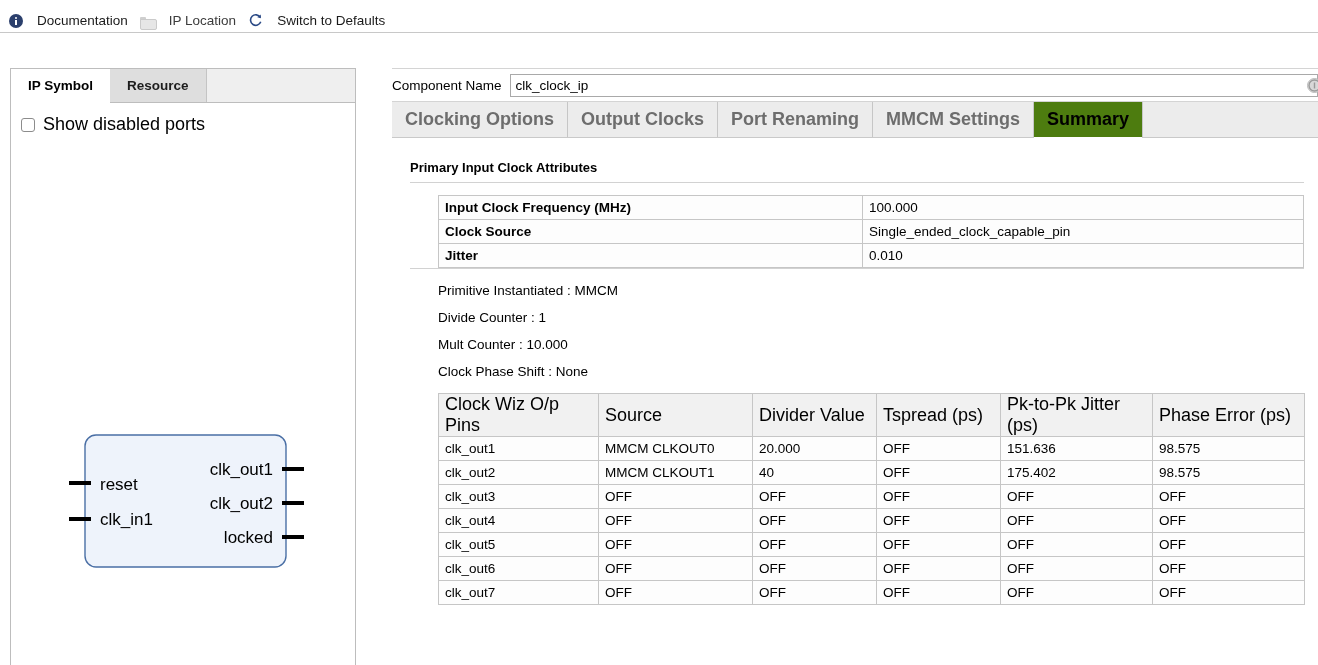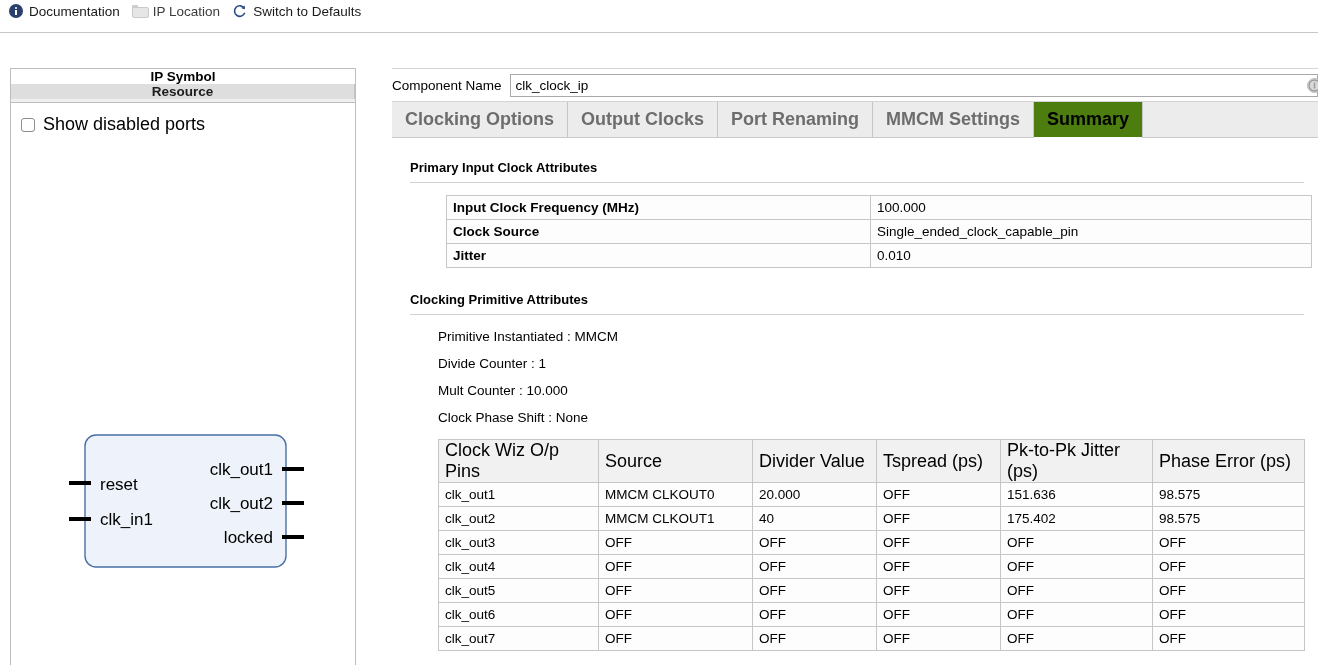--- a/index.html
+++ b/index.html
@@ -16,23 +16,23 @@
   
   #toolbar {
     position: absolute; left: 0; top: 0;
     width: 1318px; height: 33px;
     background: #ffffff;
     border-bottom: 1px solid #c8c8c8;
     display: flex; align-items: center;
     padding-left: 6px;
   }
   .tb-item {
-    display: flex; align-items: flex-start;
+    display: flex; align-items: flex-end;
     height: 24px; padding: 0 9px 0 3px;
-    cursor: default; white-space: nowrap;
+    cursor: default; white-space: nowrap; gap: 8px;
   }
   .tb-label { font-size: 13.5px; color: #1a1a1a; margin-left: 6px; }
   .tb-label.disabled { color: #3c3c3c; }
 
   .ic { display: inline-block; position: relative; flex: none; }
 
   
   .ic-info { width: 14px; height: 14px; border-radius: 50%; background: #2b3f6c; }
   .ic-info::before {
     content: ""; position: absolute; left: 6px; top: 2.5px;
@@ -63,21 +63,21 @@
   
   #left-panel {
     position: absolute; left: 10px; top: 68px;
     width: 346px; height: 597px;
     background: #ffffff;
     border: 1px solid #bdbdbd;
   }
   #left-tabs {
     height: 34px; background: #efefef;
     border-bottom: 1px solid #bdbdbd;
-    display: flex; align-items: stretch; flex-direction: column;
+    display: flex; align-items: stretch;
   }
   .ltab {
     display: flex; align-items: center; justify-content: center;
     padding: 0 17px; font-weight: bold; font-size: 13.5px;
     cursor: default; position: relative;
   }
   .ltab.active { background: #ffffff; color: #000; border-bottom: 1px solid #ffffff; margin-bottom: -1px; }
   .ltab.inactive { background: #dedede; color: #1d1d1d; border-right: 1px solid #c4c4c4; text-align: right; }
   #left-body { position: relative; height: 562px; background: #ffffff; }
 
@@ -139,21 +139,21 @@
   #content {
     height: 525px; background: #ffffff;
     padding: 22px 14px 0 18px;
     overflow: hidden;
   }
   .section-title { font-weight: bold; font-size: 13px; margin: 0 0 7px 0; }
   .section-rule { height: 1px; background: #d2d2d2; margin-bottom: 12px; }
 
   
   table.attr {
-    border-collapse: collapse; margin-left: 36px;
+    border-collapse: collapse; margin-left: 28px;
     width: 866px; table-layout: fixed;
   }
   table.attr td {
     border: 1px solid #c6c6c6; height: 24px;
     padding: 0 6px; font-size: 13.5px; background: #fdfdfd;
   }
   table.attr td.k { font-weight: bold; width: 424px; }
 
   
   .prim-list { margin: 14px 0 0 28px; }
@@ -290,21 +290,20 @@
           <td class="k">Clock Source</td>
           <td>Single_ended_clock_capable_pin</td>
         </tr>
         <tr>
           <td class="k">Jitter</td>
           <td>0.010</td>
         </tr>
       </tbody>
     </table>
 
-    <div class="section-title" style="margin-top:24px">Clocking Primitive Attributes</div>
     <div class="section-rule"></div>
 
     <div class="prim-list">
       <div class="prim-row">
         <b>Primitive Instantiated :</b>
         <span>MMCM</span>
       </div>
       <div class="prim-row">
         <b>Divide Counter :</b>
         <span>1</span>

